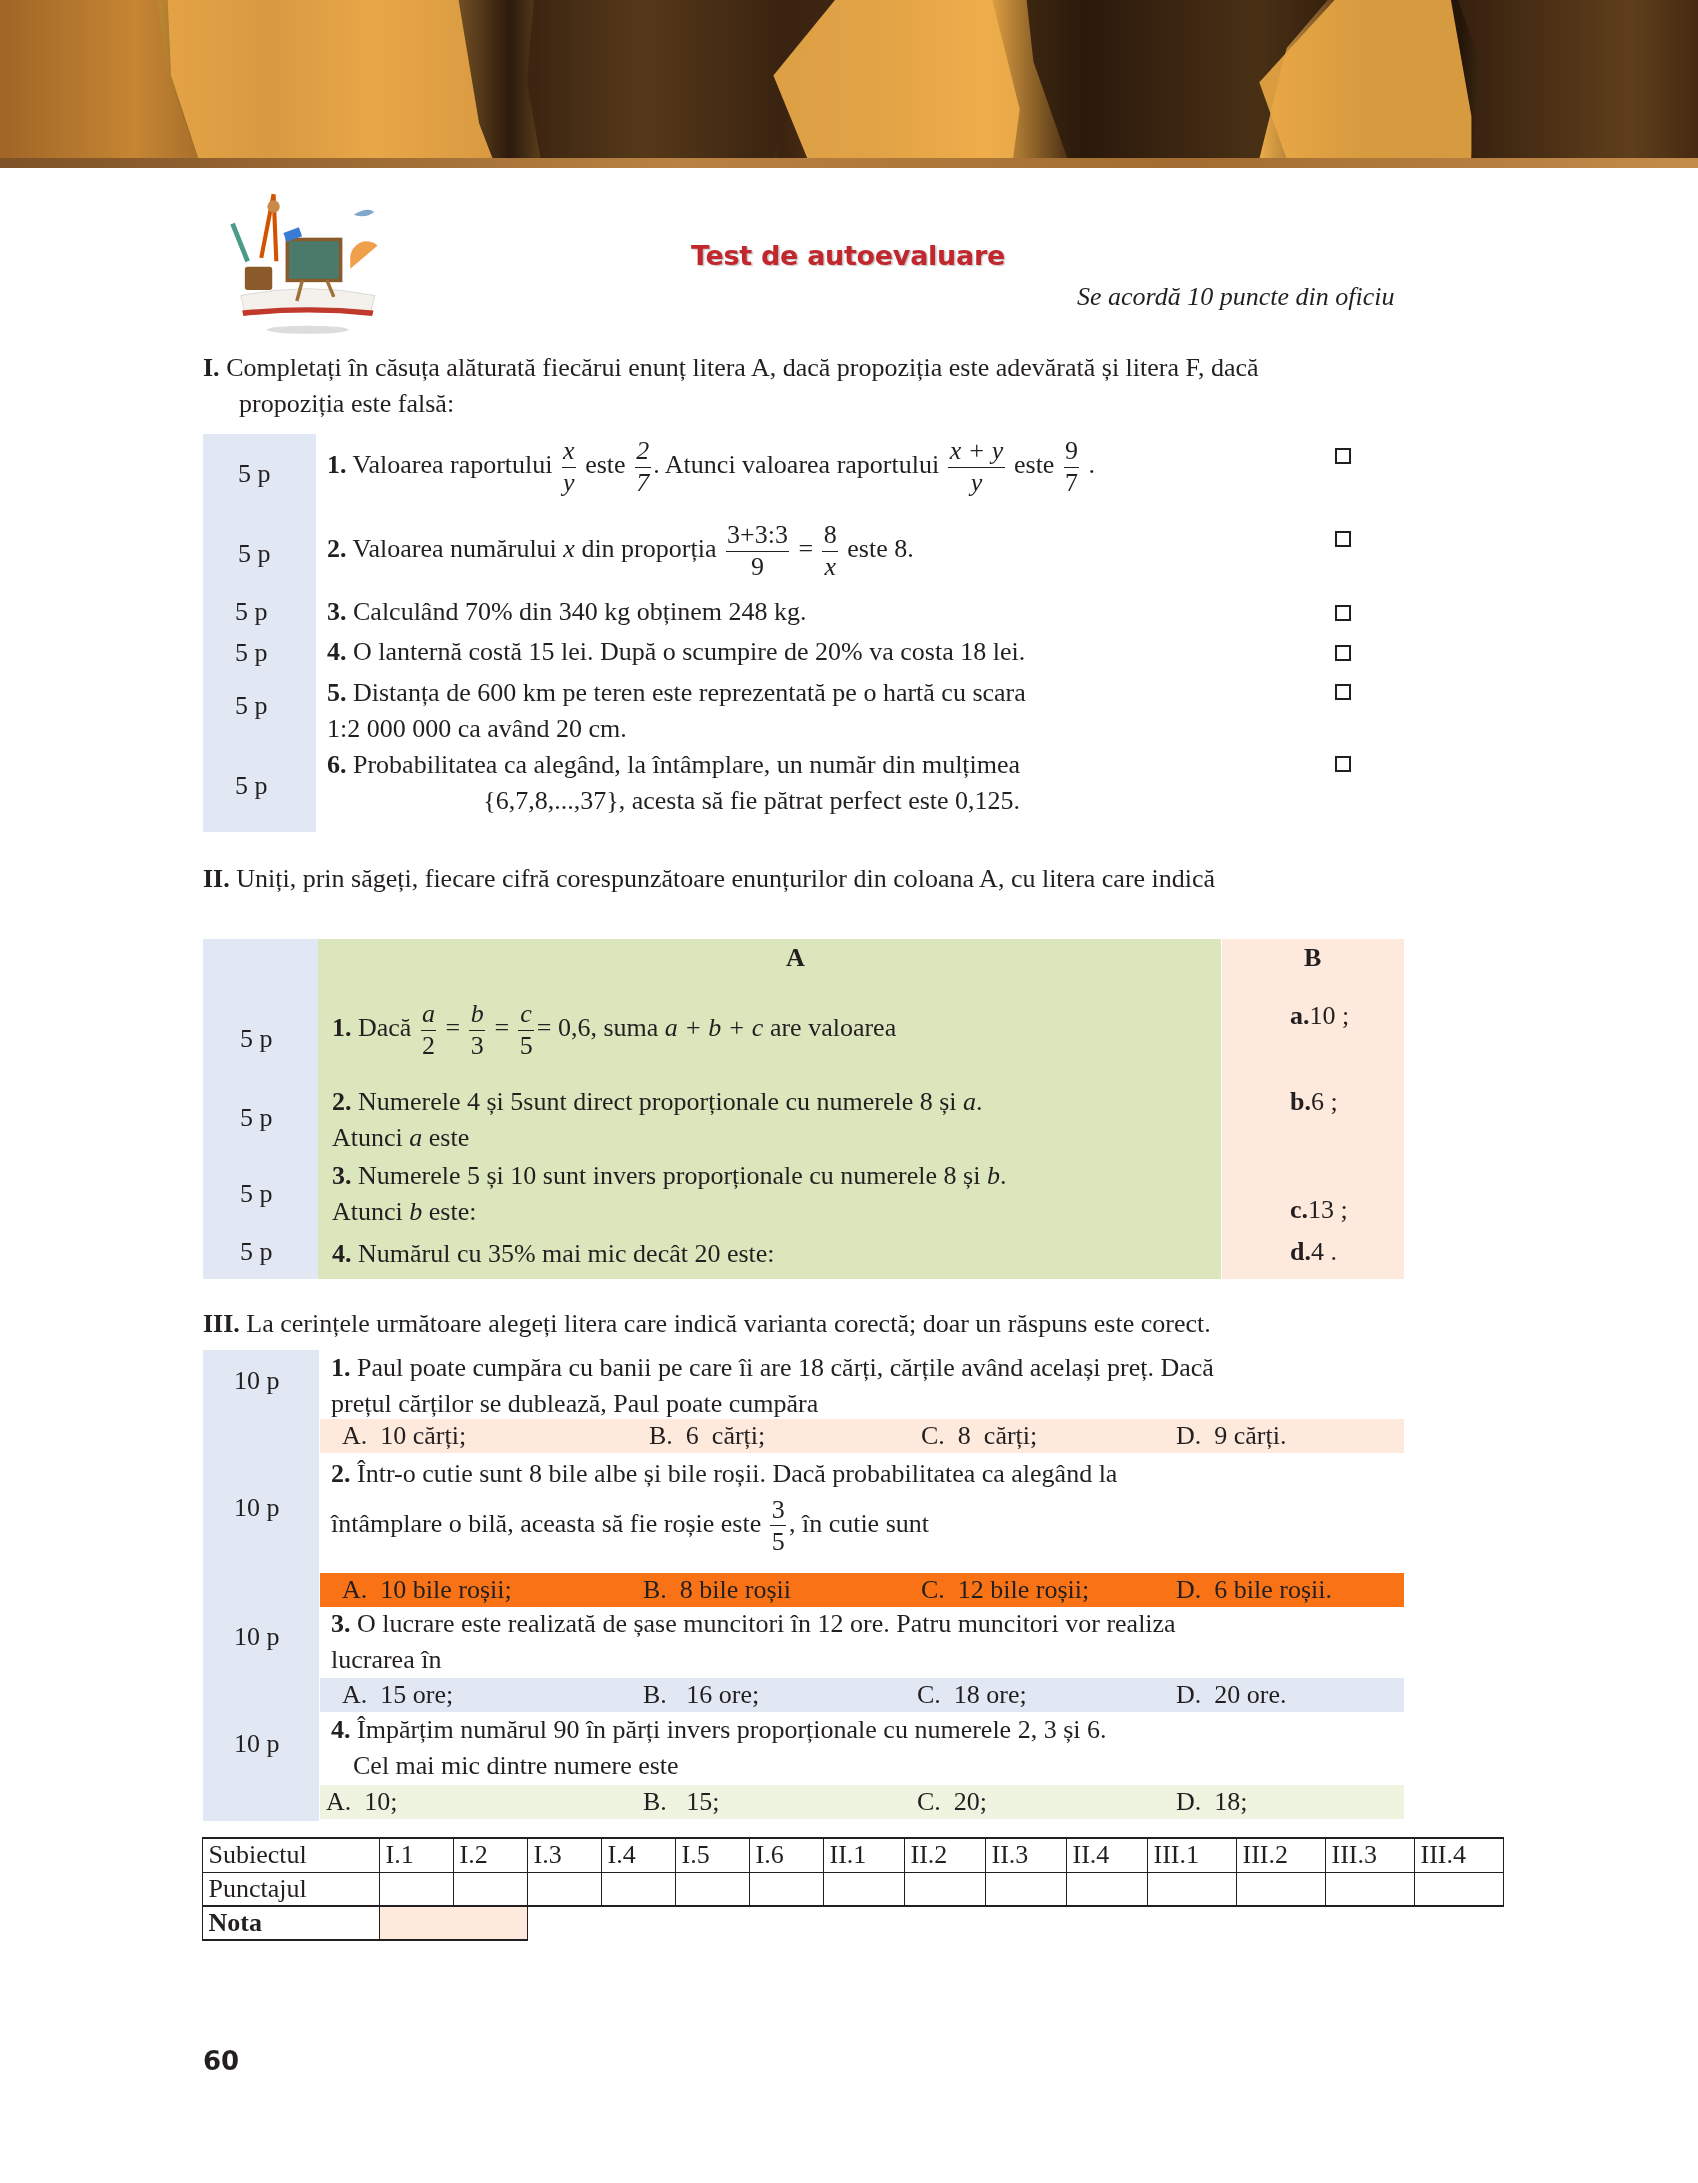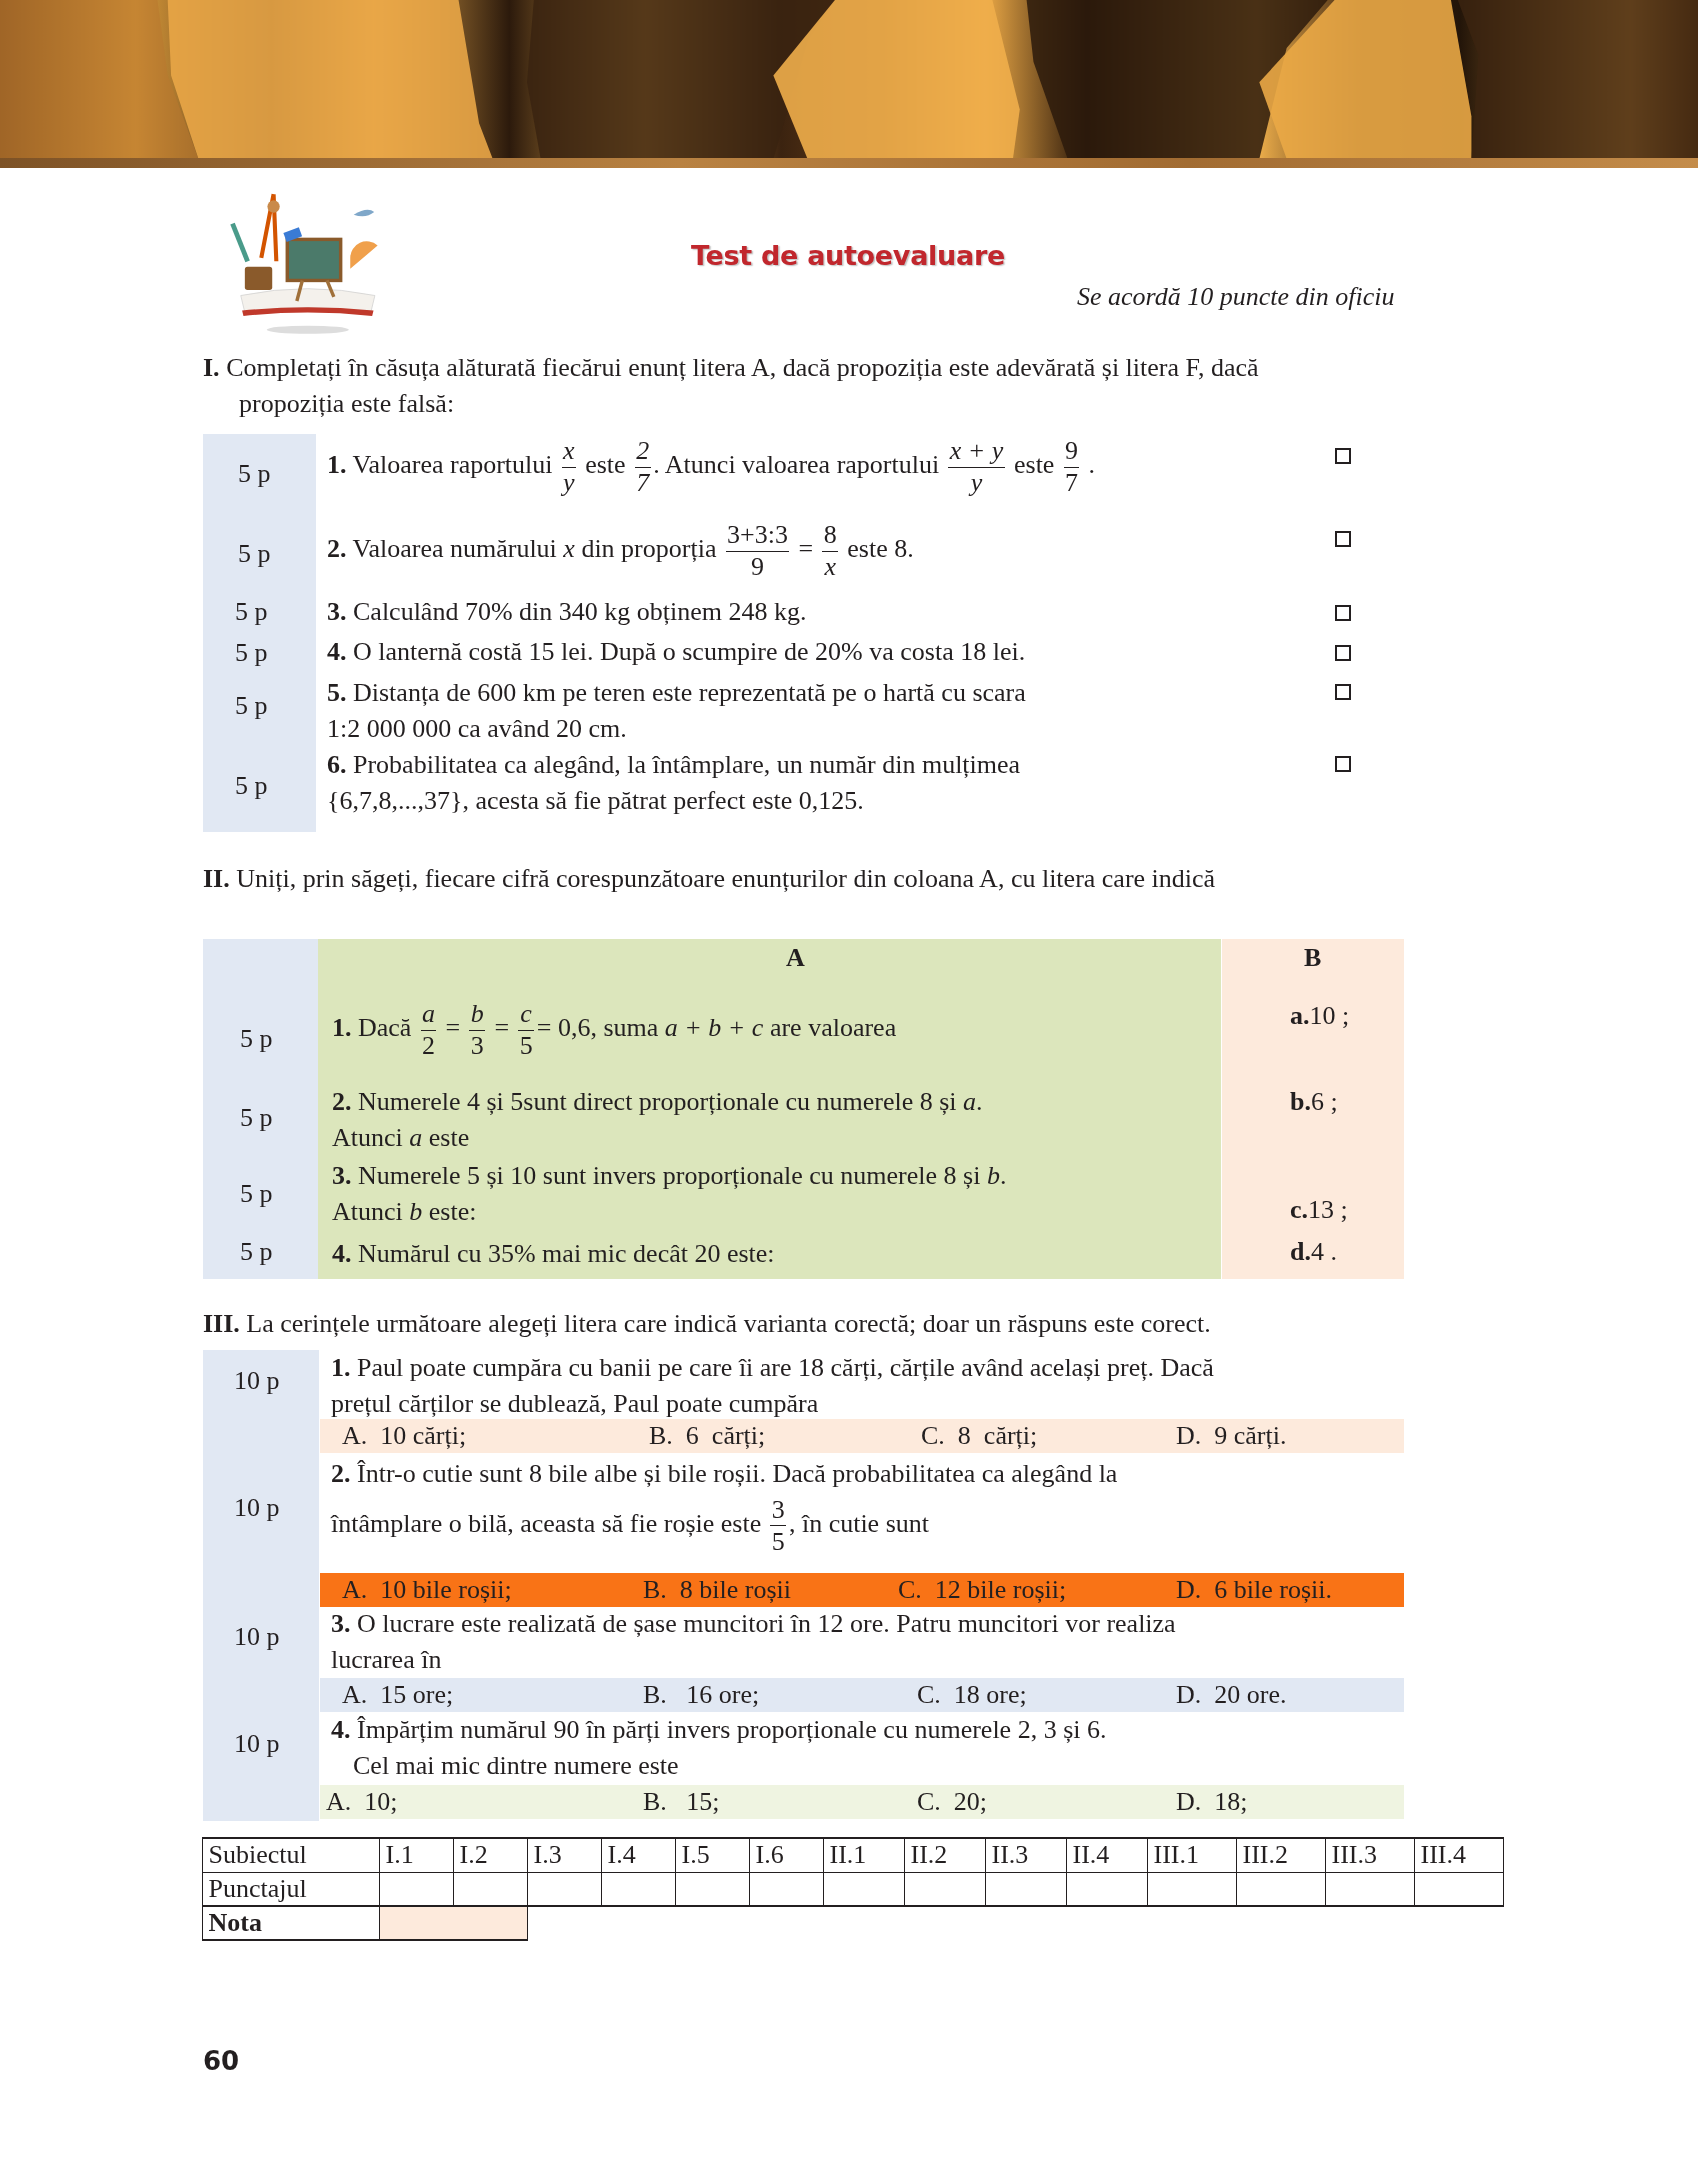--- a/index.html
+++ b/index.html
@@ -138,21 +138,21 @@
 <div class="chk" style="top:645px;"></div>
 
 <div class="pt" style="left:235px;top:691px;">5 p</div>
 <div class="item" style="top:675px;">
   <span class="b">5.</span> <span>Distanța de 600 km pe teren este reprezentată pe o hartă cu scara</span><br>
   <span>1:2 000 000 ca având 20 cm.</span>
 </div>
 <div class="chk" style="top:684px;"></div>
 
 <div class="pt" style="left:235px;top:771px;">5 p</div>
-<div class="item" style="top:747px;">
+<div class="item" style="top:747px;text-align:right;">
   <span class="b">6.</span> <span>Probabilitatea ca alegând, la întâmplare, un număr din mulțimea</span><br>
   <span style="font-size:26px;">{6,7,8,...,37}</span><span>, acesta să fie pătrat perfect este</span>
   <span>0,125</span><span>.</span>
 </div>
 <div class="chk" style="top:756px;"></div>
 
 <div class="sec-head justify" style="top:861px;">
   <span class="num">II.</span>
   <span>Uniți, prin săgeți, fiecare cifră corespunzătoare enunțurilor din coloana A, cu litera care indică</span>
 </div>
@@ -219,21 +219,21 @@
 
 <div class="pt" style="left:234px;top:1493px;">10 p</div>
 <div class="q" style="top:1456px;">
   <span class="b">2.</span> <span>Într-o cutie sunt  8  bile albe și bile roșii. Dacă probabilitatea ca alegând la</span><br>
   <span style="display:inline-block;margin-top:13.7px;font-family:Liberation Serif, serif;">întâmplare o bilă, aceasta să fie roșie este</span>
   <span class="frac"><span class="n">3</span><span class="d">5</span></span><span>, în cutie sunt</span>
 </div>
 <div class="opt-row" style="top:1573px;background:#f97316;">
   <span style="left:22px">A.  10 bile roșii;</span>
   <span style="left:323px">B.  8 bile roșii</span>
-  <span style="left:578px">C.  12 bile roșii;</span>
+  <span style="left:601px">C.  12 bile roșii;</span>
   <span style="left:856px">D.  6 bile roșii.</span>
 </div>
 
 <div class="pt" style="left:234px;top:1622px;">10 p</div>
 <div class="q" style="top:1606px;">
   <span class="b">3.</span> <span>O lucrare este realizată de șase muncitori în 12  ore. Patru muncitori vor realiza</span><br>
   <span>lucrarea în</span>
 </div>
 <div class="opt-row" style="top:1678px;background:#e1e8f3;">
   <span style="left:22px">A.  15 ore;</span>

